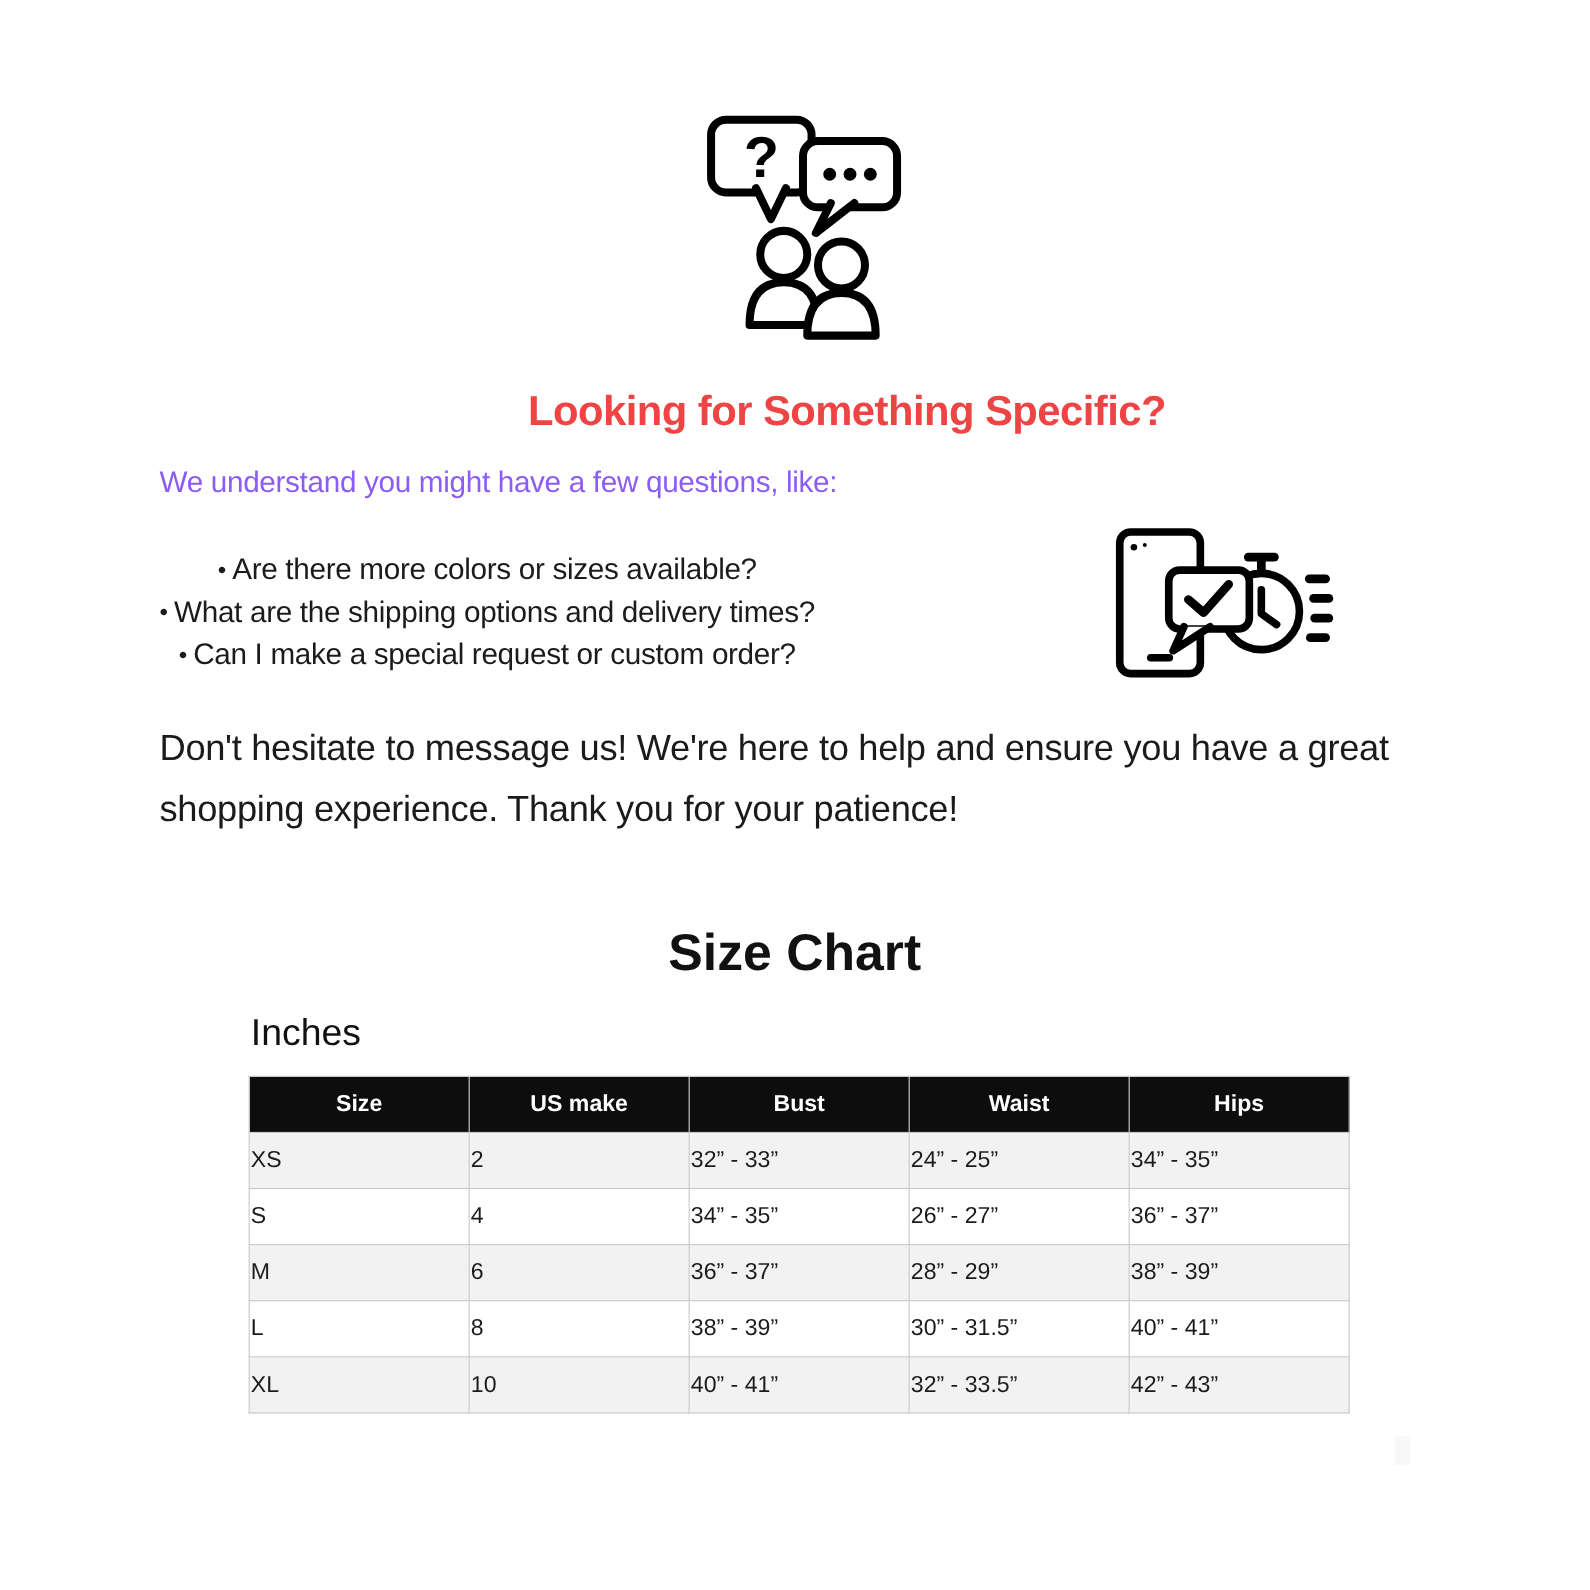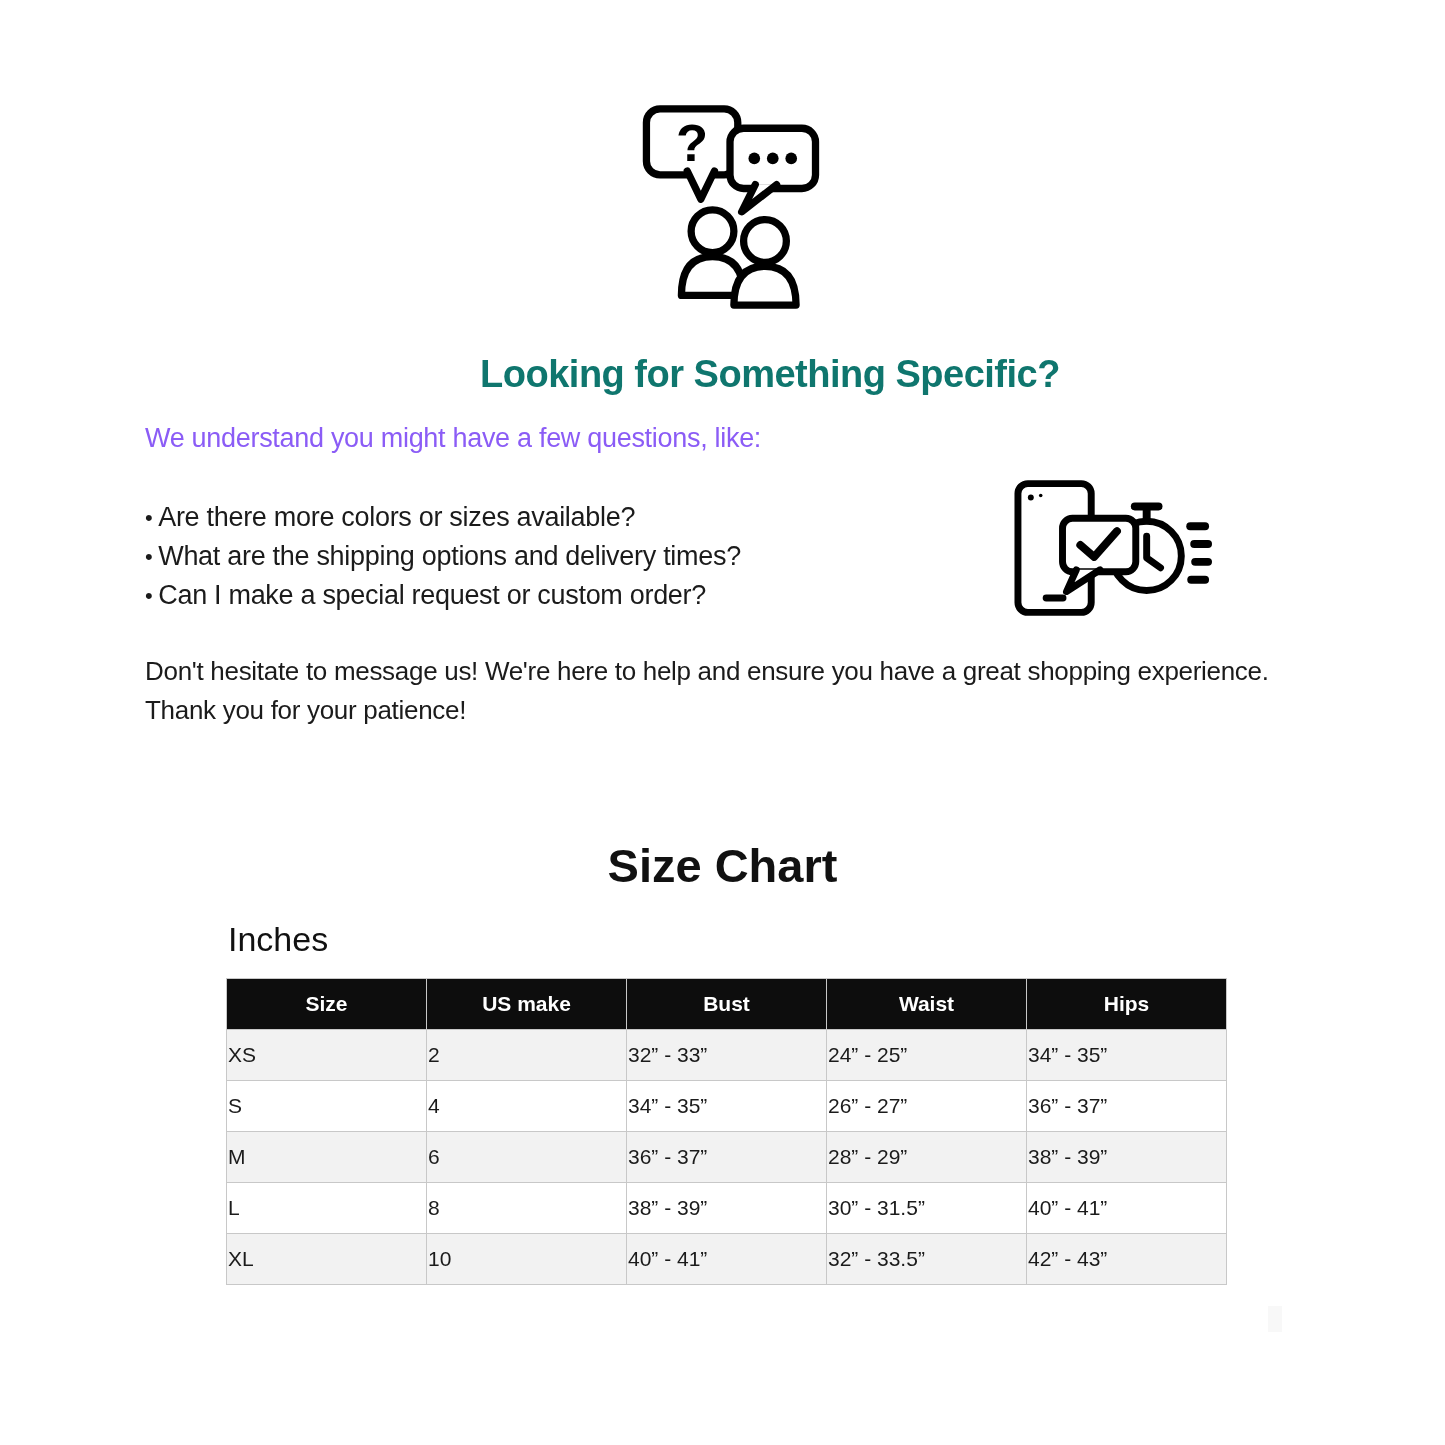--- a/index.html
+++ b/index.html
@@ -11,35 +11,36 @@
     font-family: "Liberation Sans", sans-serif;
     color: #1b1b1b;
     overflow: hidden;
   }
   .chat-icon   { position: absolute; left: 638px;  top: 103px; width: 184px; height: 206px; }
   .reply-icon  { position: absolute; left: 1013px; top: 478px; width: 200px; height: 140px; }
 
   .help-heading {
     position: absolute; left: 95px; top: 352px; width: 1350px; margin: 0;
     text-align: center; font-size: 38px; font-weight: 700; letter-spacing: -0.5px;
-    color: #0f766e; line-height: 44px;
+    color: #ef4444; line-height: 44px;
   }
   .intro {
     position: absolute; left: 145px; top: 423px; margin: 0;
     font-size: 27px; letter-spacing: -0.3px; color: #8b5cf6;
   }
   .questions {
     position: absolute; left: 145px; top: 498px; margin: 0; padding: 0;
     list-style: none; font-size: 27px; letter-spacing: -0.3px; line-height: 39px;
     color: #1b1b1b;
+    text-align: center;
   }
   .questions .bullet { font-size: 22px; vertical-align: 1px; }
   .outro {
     position: absolute; left: 145px; top: 652px; width: 1155px; margin: 0;
-    font-size: 26px; letter-spacing: -0.3px; line-height: 39px; color: #1b1b1b;
+    font-size: 33px; letter-spacing: -0.3px; line-height: 55px; color: #1b1b1b;
   }
   .chart-title {
     position: absolute; left: 0; top: 838px; width: 1445px; margin: 0;
     text-align: center; font-size: 47px; font-weight: 700; color: #111111;
     line-height: 56px;
   }
   .unit {
     position: absolute; left: 228px; top: 920px; font-size: 34px; color: #111111;
   }
   .size-table {

